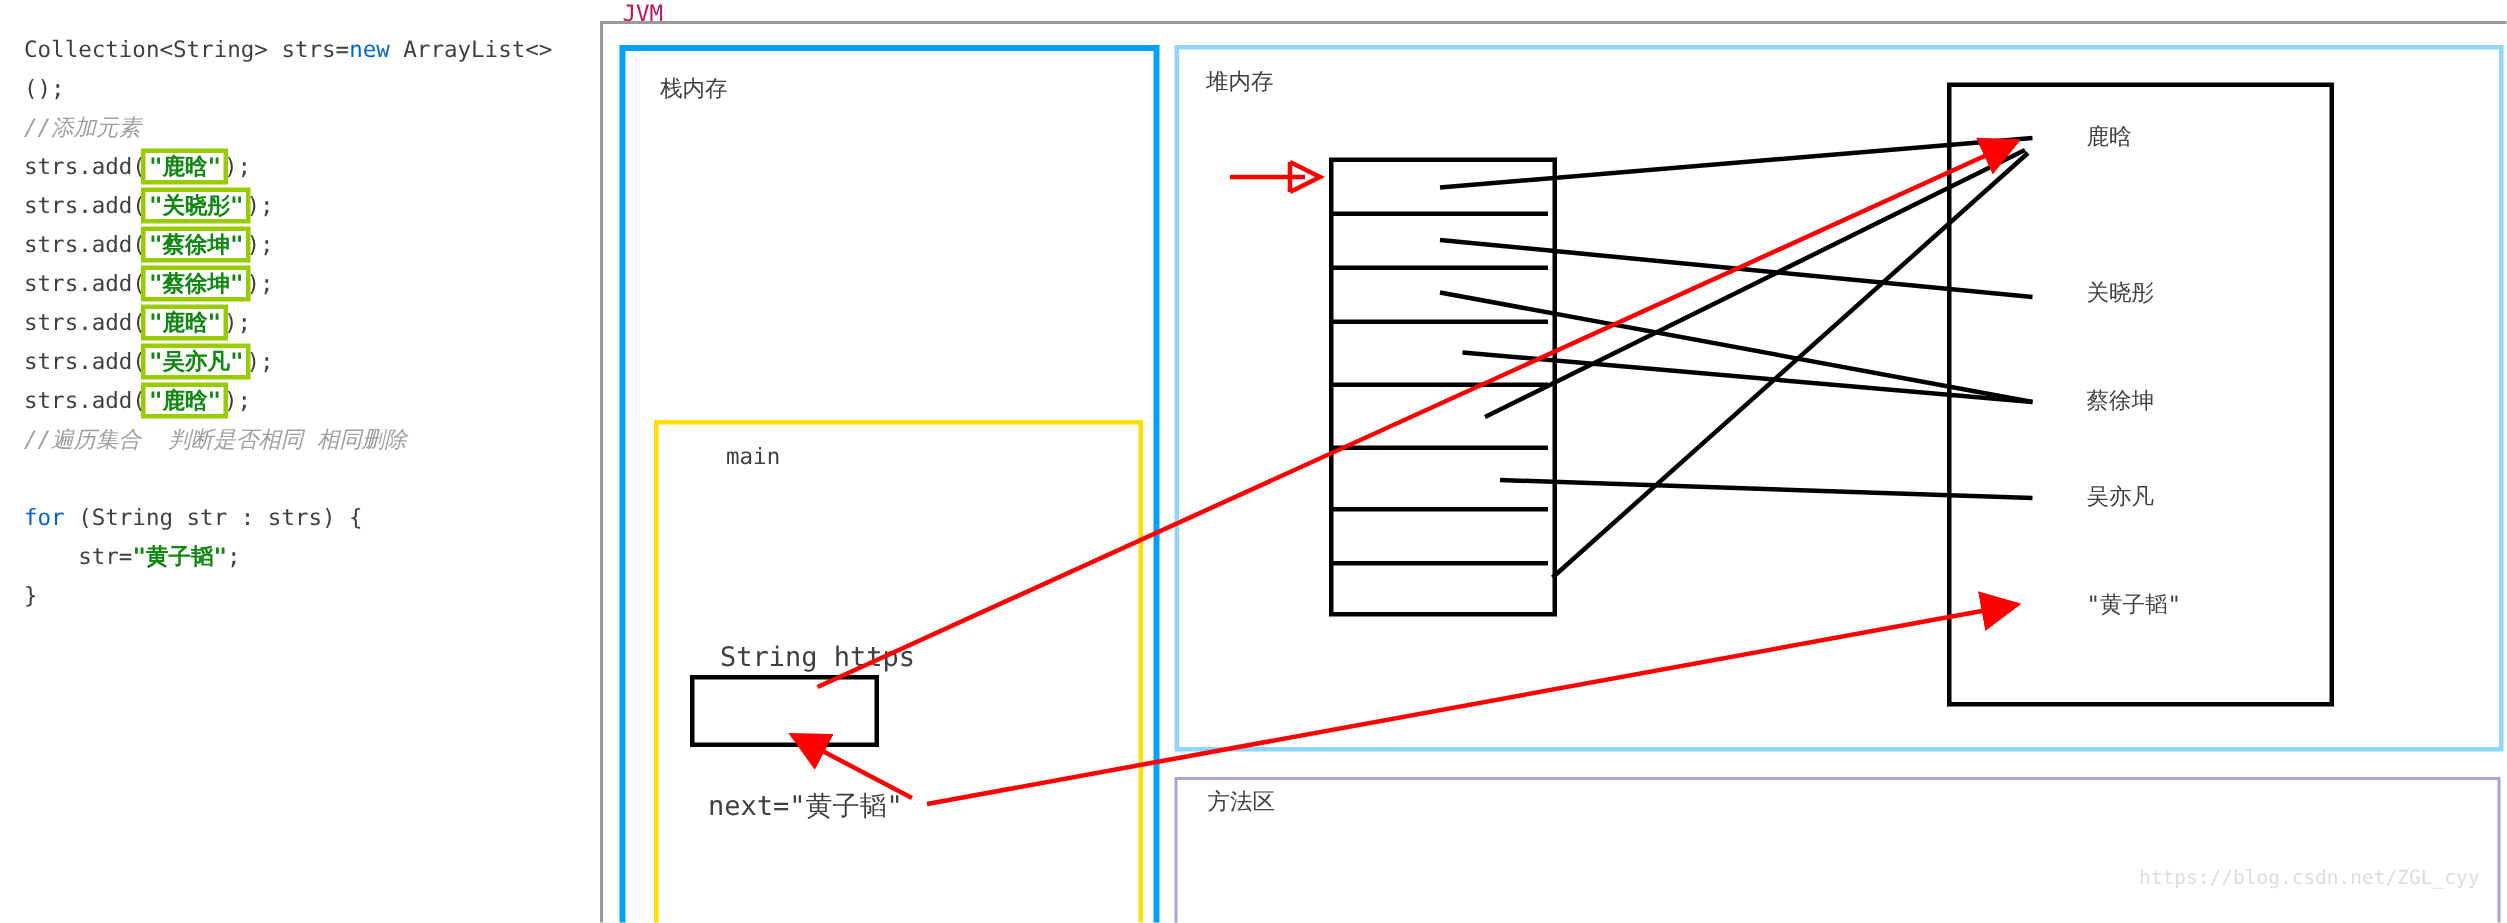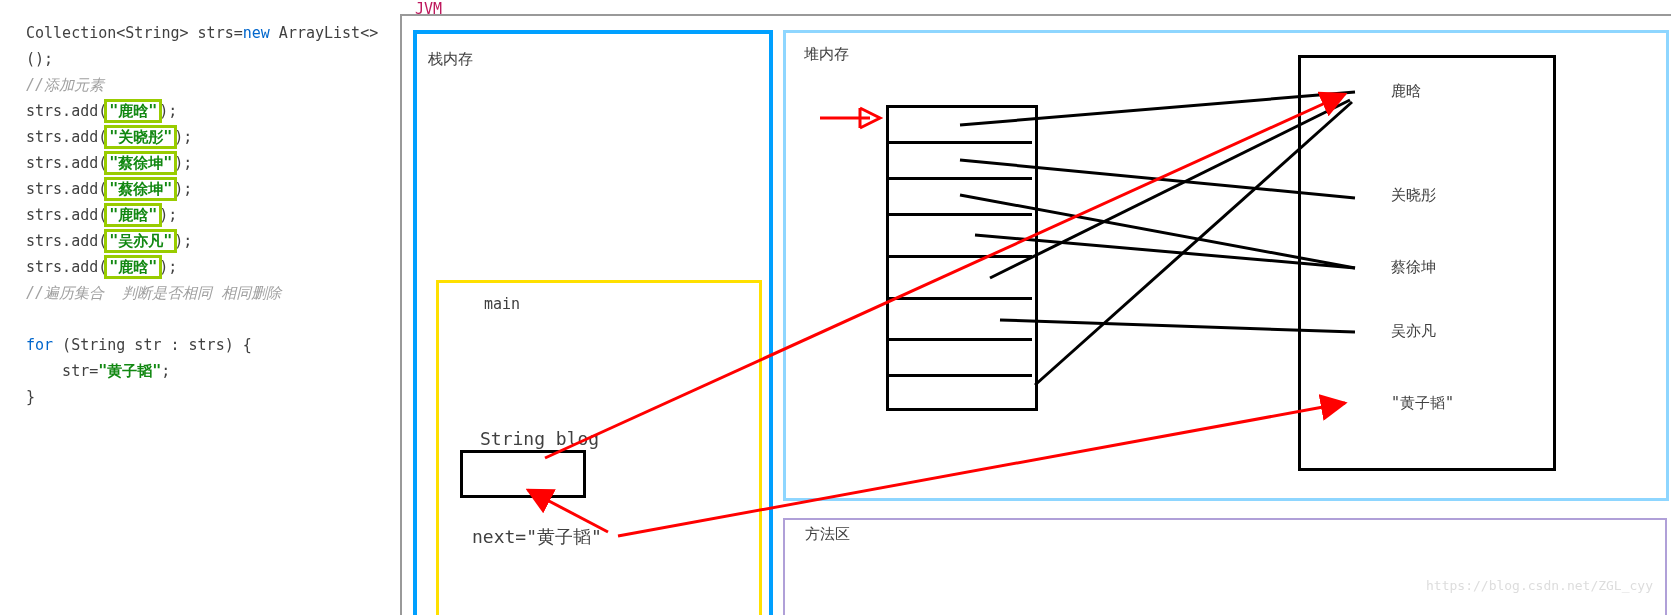--- a/index.html
+++ b/index.html
@@ -1,28 +1,28 @@
 <!DOCTYPE html>
 <html><head>
 <meta charset="utf-8">
 <style>
   html,body{margin:0;padding:0;font-family:Consolas,"Microsoft YaHei",monospace;font-size:15px;color:#404040;background:#fff}
   .wrap{position:relative;width:1671px;height:615px;overflow:hidden}
   
-  .code{position:absolute;left:26px;top:20px;width:380px;line-height:26px;white-space:pre}
+  .code{position:absolute;left:16px;top:20px;width:380px;line-height:26px;white-space:pre}
   .kw{color:#0066cc}
   .str{color:#118811;font-weight:bold}
   .cm{color:#a0a0a0;font-style:italic}
   .hl{outline:3px solid #99cc00;padding:0 2px}
   
   .jvm-label{position:absolute;left:415px;top:0;color:#be185d}
   .jvm-box{position:absolute;left:400px;top:14px;width:1270px;height:600px;border:2px solid #999}
   
   .stack{position:absolute;left:413px;top:30px;width:352px;height:585px;border:4px solid #00a0ff}
-  .stack-label{position:absolute;left:428px;top:50px}
+  .stack-label{position:absolute;left:440px;top:50px}
   .main-box{position:absolute;left:436px;top:280px;width:320px;height:335px;border:3px solid #ffe000}
   .main-label{position:absolute;left:484px;top:295px}
   .next-label{position:absolute;left:480px;top:428px;font-size:18px}
   .next-box{position:absolute;left:460px;top:450px;width:120px;height:42px;border:3px solid #000}
   .next-assign{position:absolute;left:472px;top:525px;font-size:18px}
   
   .heap{position:absolute;left:783px;top:30px;width:880px;height:465px;border:3px solid #8ed6ff}
   .heap-label{position:absolute;left:804px;top:45px}
   .arrayBox{position:absolute;left:886px;top:105px;width:146px;height:300px;border:3px solid #000}
   .row{position:absolute;left:886px;width:146px;height:0;border-top:3px solid #000}
@@ -54,21 +54,21 @@
 <span>    str=</span><span class="str">"黄子韬"</span><span>;</span>
 <span>}</span></div>
 
   <div class="jvm-label">JVM</div>
   <div class="jvm-box"></div>
 
   <div class="stack"></div>
   <div class="stack-label">栈内存</div>
   <div class="main-box"></div>
   <div class="main-label">main</div>
-  <div class="next-label">String blog</div>
+  <div class="next-label">String https</div>
   <div class="next-box"></div>
   <div class="next-assign">next="黄子韬"</div>
 
   <div class="heap"></div>
   <div class="heap-label">堆内存</div>
   <div class="arrayBox"></div>
   <div class="row" style="top:141px"></div>
   <div class="row" style="top:177px"></div>
   <div class="row" style="top:213px"></div>
   <div class="row" style="top:255px"></div>

